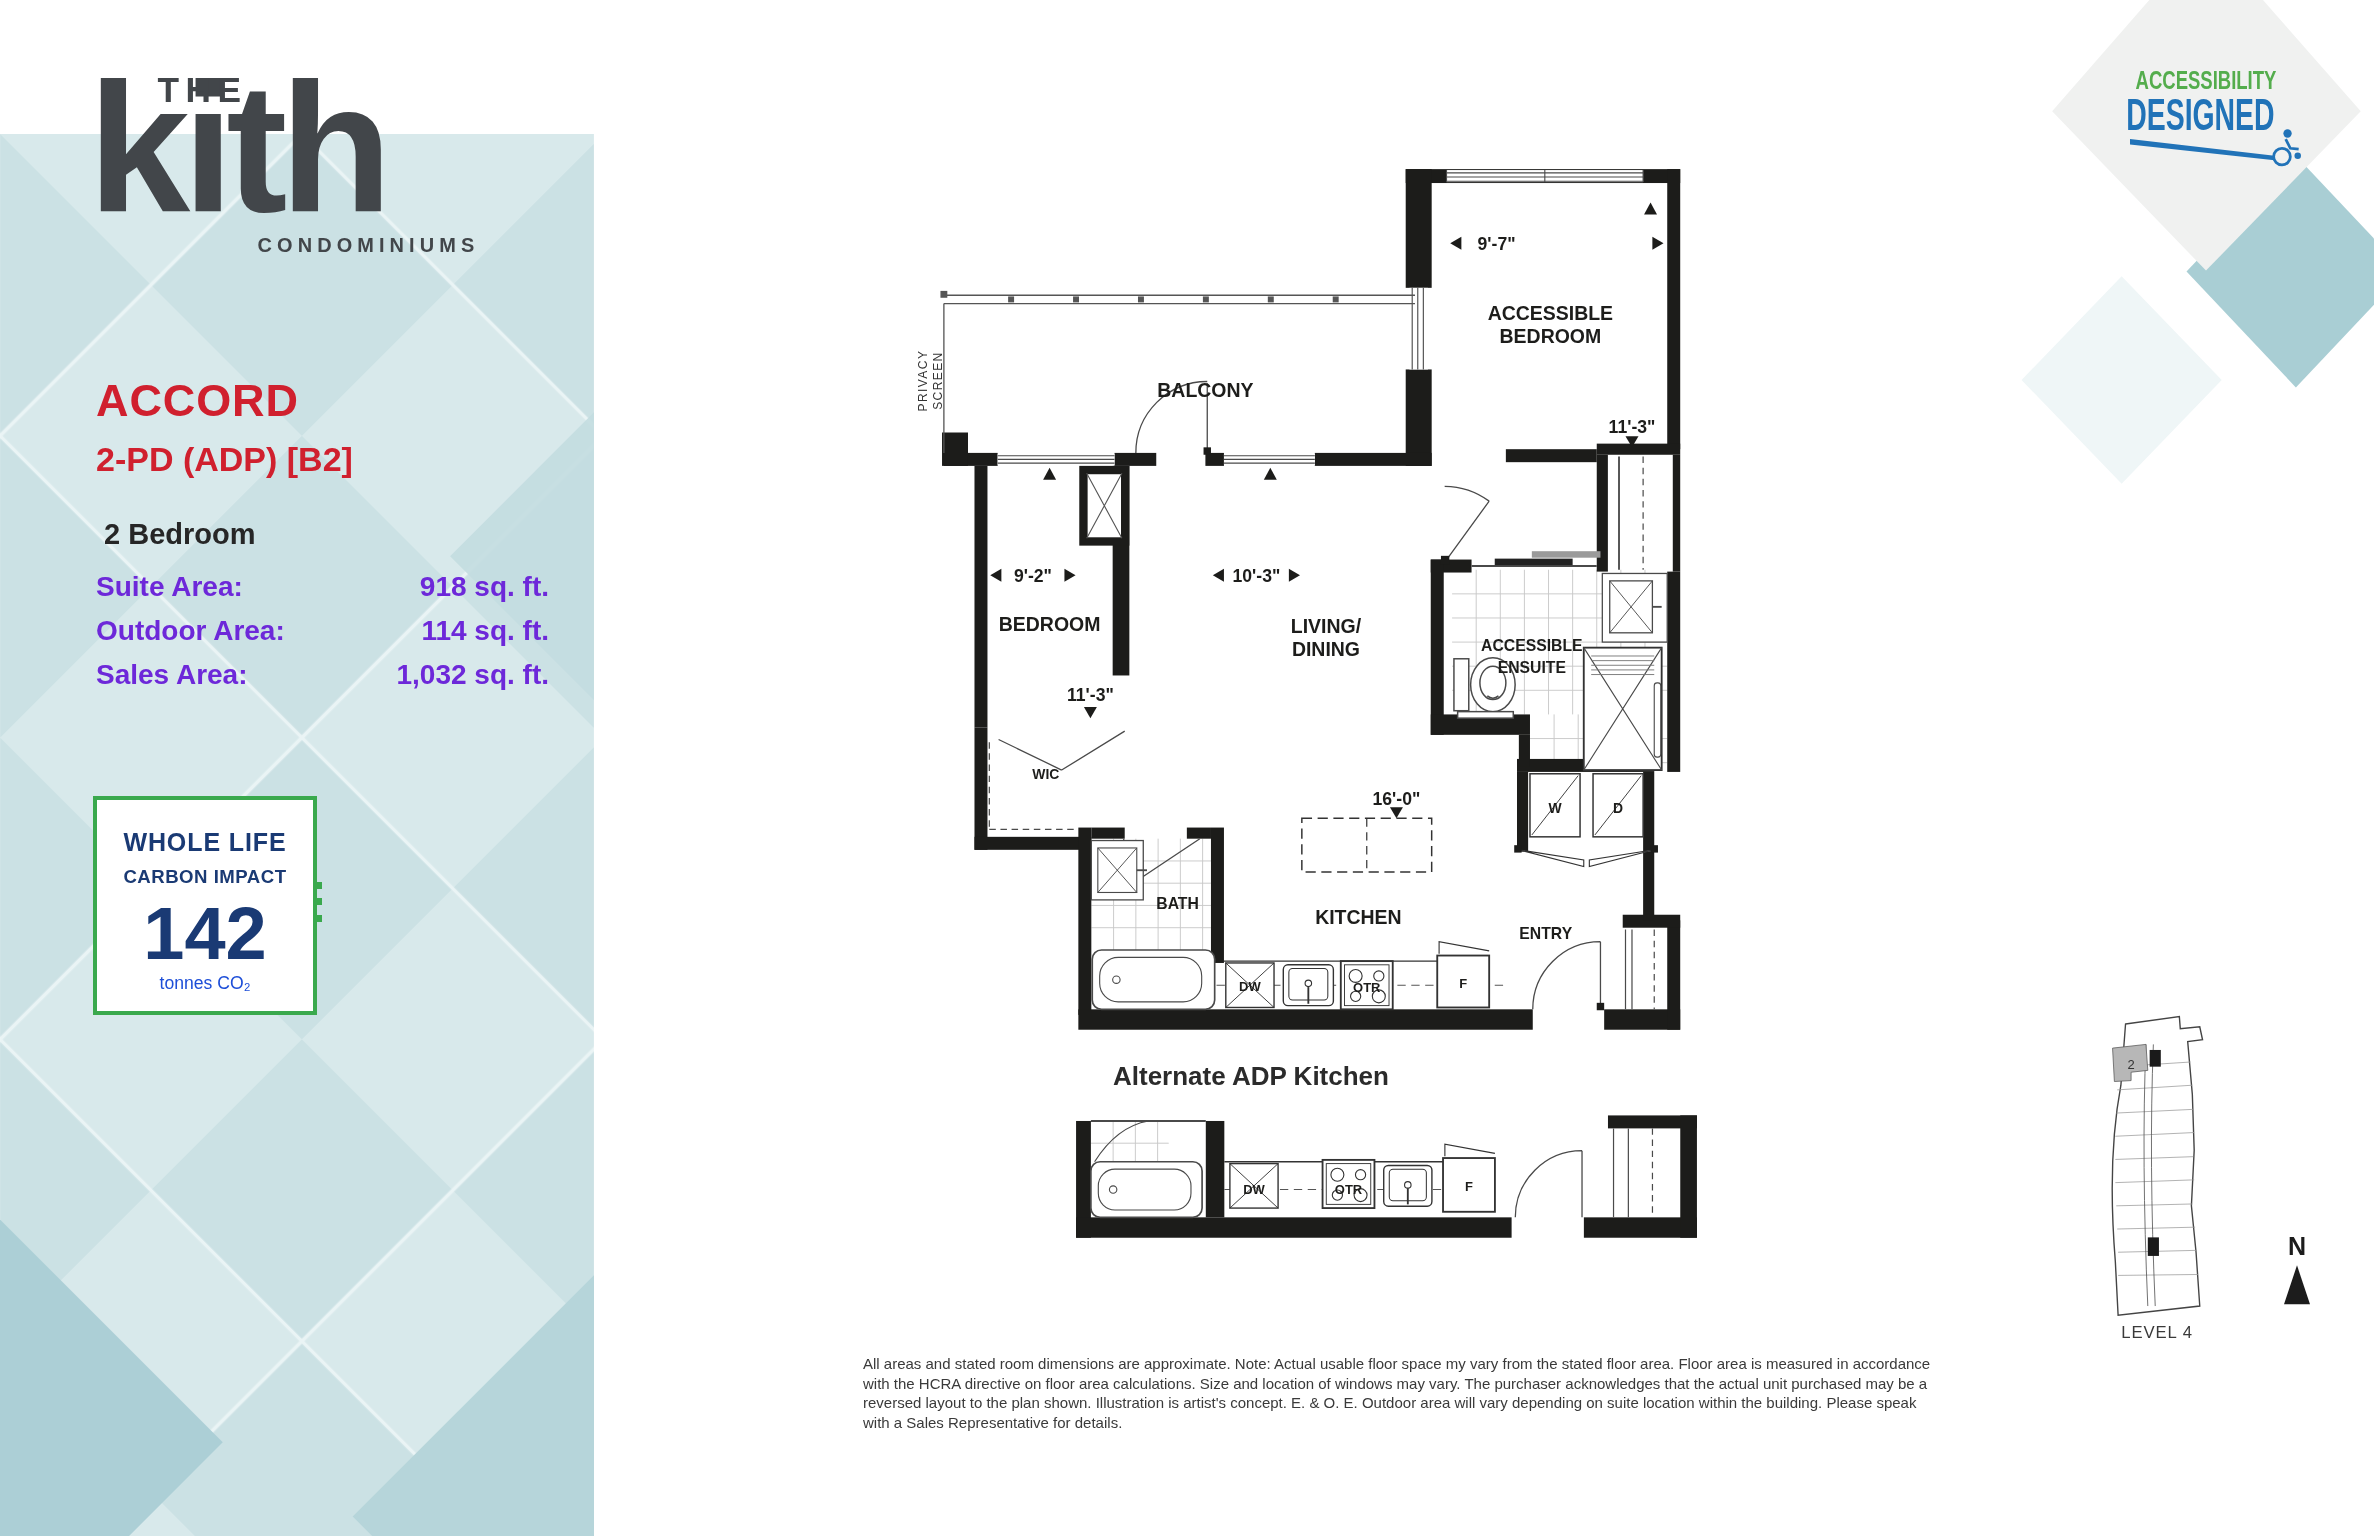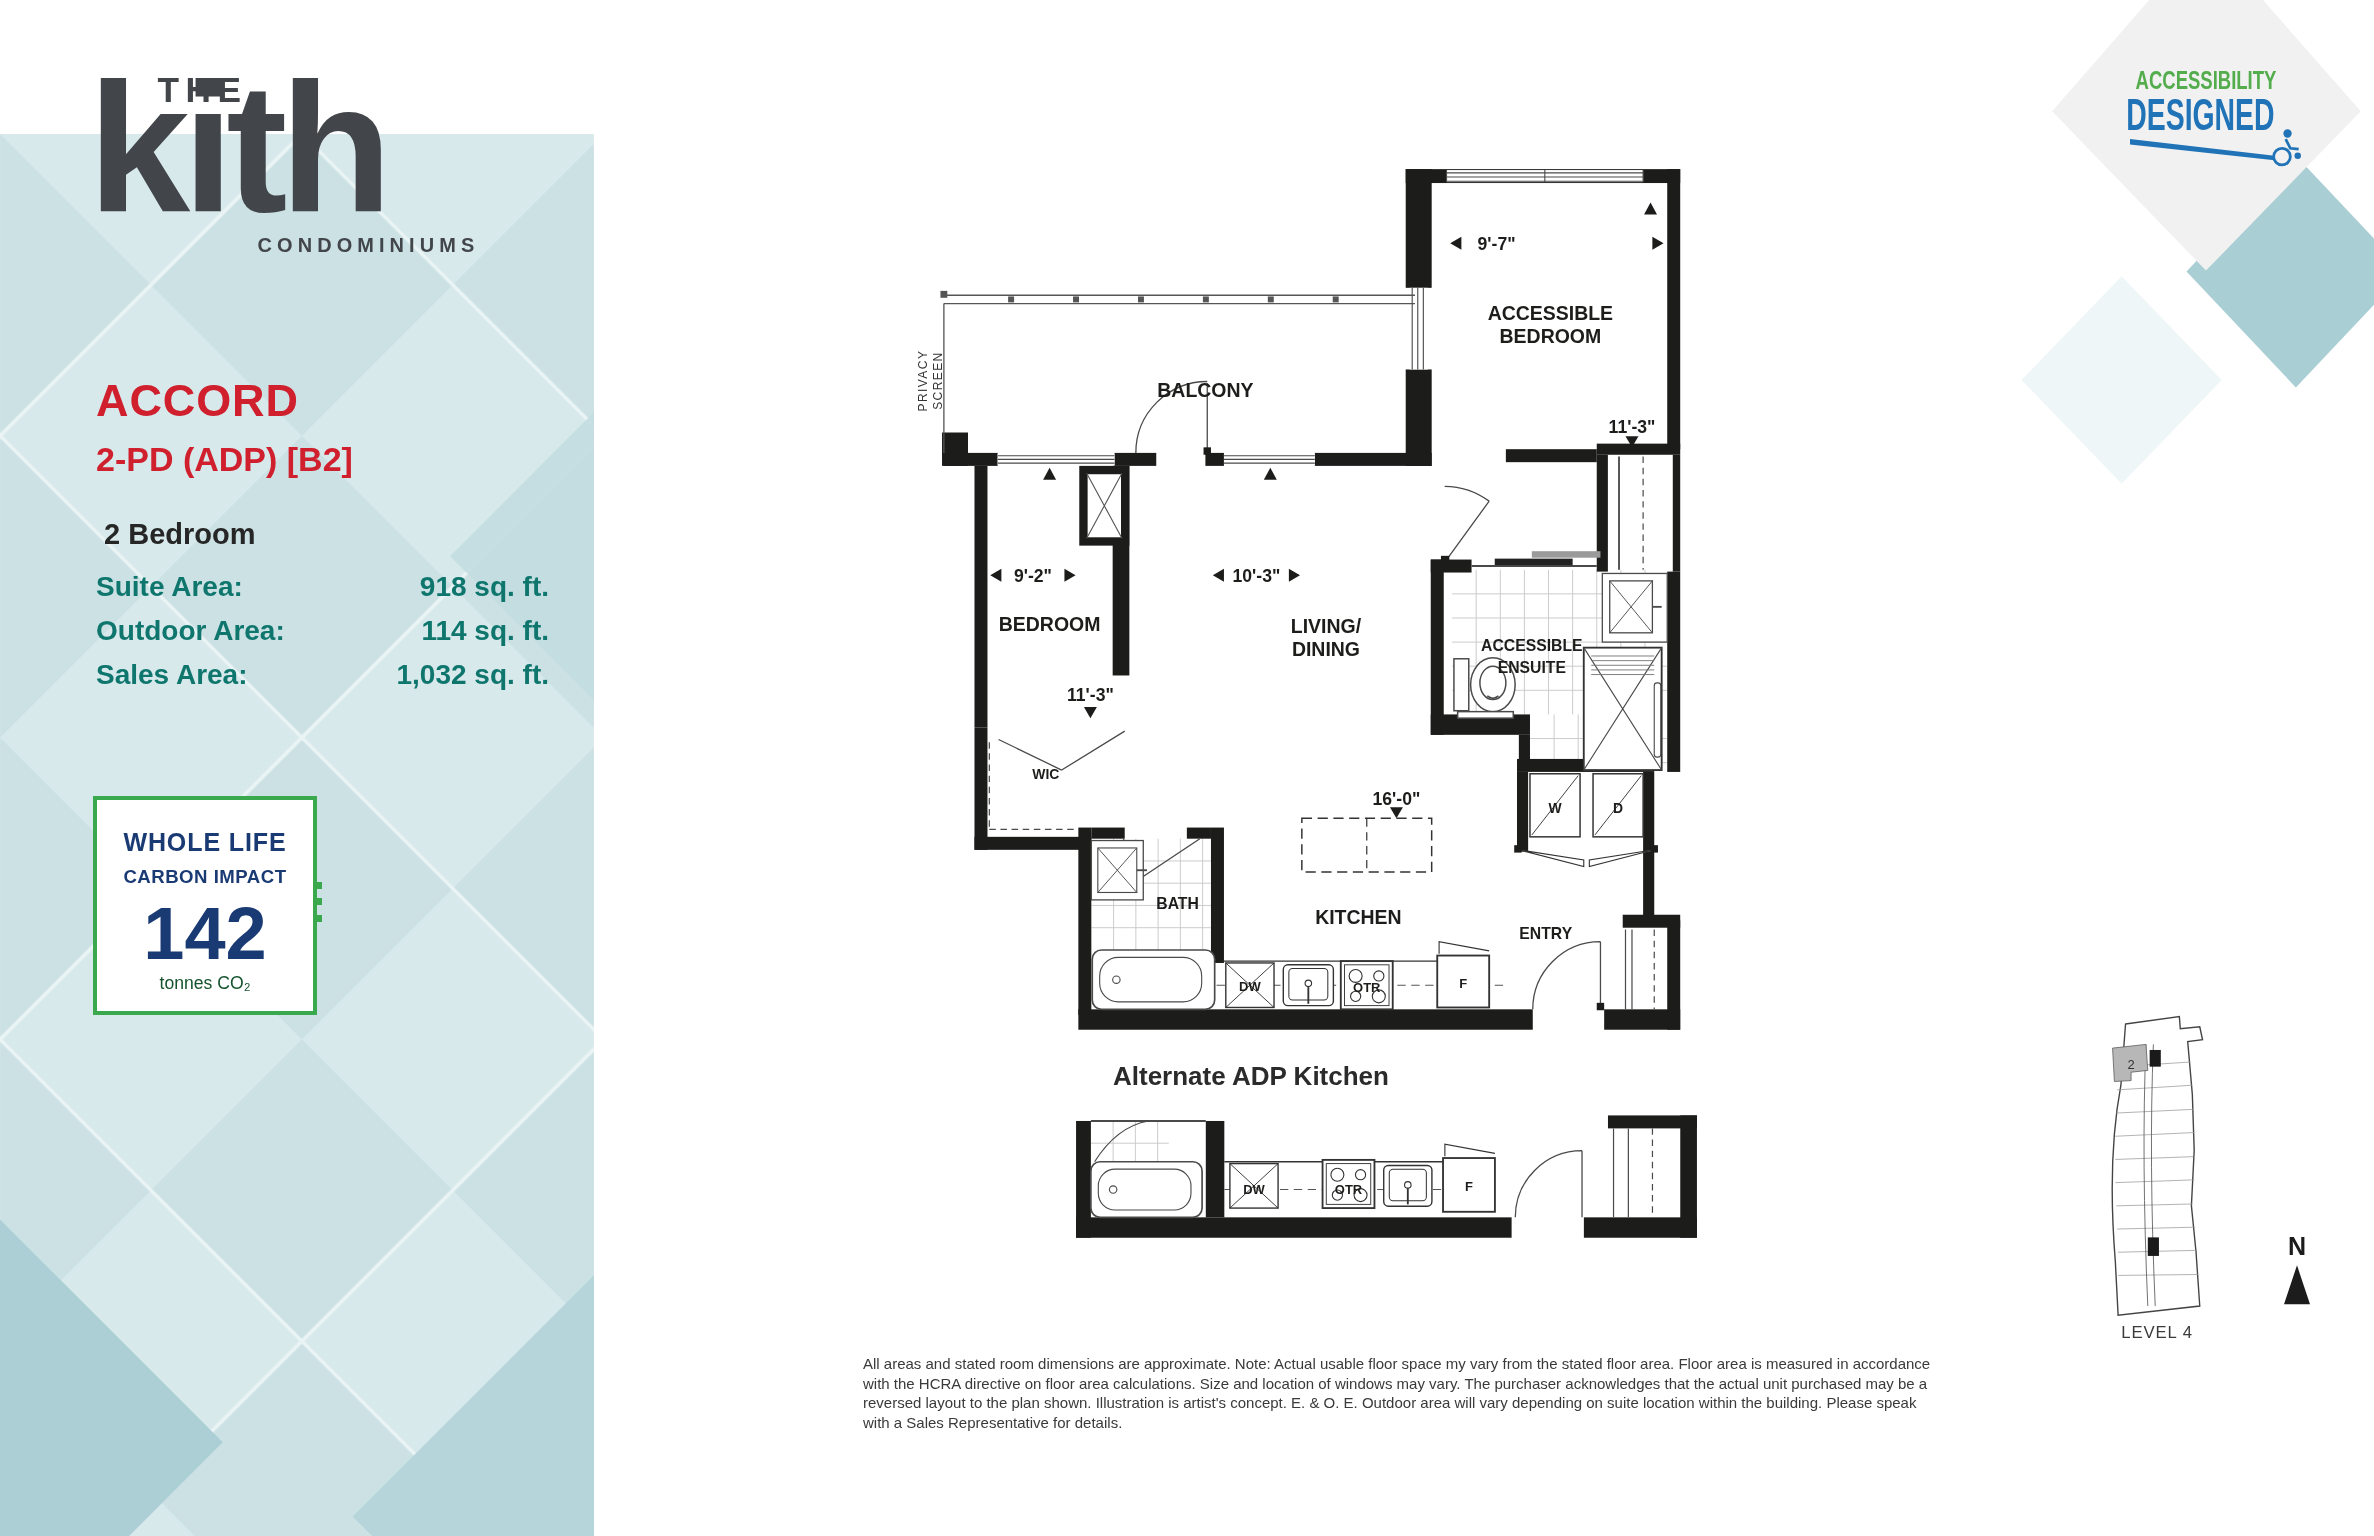--- a/index.html
+++ b/index.html
@@ -7,28 +7,28 @@
         font-family:"Liberation Sans","DejaVu Sans",sans-serif;color:#2b2b2b;}
   .abs{position:absolute;}
   
   #sidebar{left:0;top:134px;width:594px;height:1402px;}
   
   .red{color:#d0202e;font-weight:bold;}
   #accord{left:96px;top:375px;font-size:45px;letter-spacing:0.9px;}
   #model{left:96px;top:440px;font-size:34px;letter-spacing:0px;}
   #unittype{left:96px;top:518px;font-size:29px;font-weight:bold;color:#262626;margin-left:8px;}
   #areas{left:96px;top:571px;width:453px;}
-  .arearow{display:flex;justify-content:space-between;font-size:28px;font-weight:bold;color:#0f766e;margin-bottom:12px;}
+  .arearow{display:flex;justify-content:space-between;font-size:28px;font-weight:bold;color:#6d28d9;margin-bottom:12px;}
   
   #carbonbox{left:93px;top:796px;width:216px;height:211px;background:#fff;border:4.6px solid #3aa94d;
              display:flex;flex-direction:column;align-items:center;text-align:right;}
   #carbonbox .t1{margin-top:28px;font-size:25px;font-weight:bold;color:#1a3a74;letter-spacing:0.9px;}
   #carbonbox .t2{font-size:18.6px;font-weight:bold;color:#1a3a74;letter-spacing:0.5px;margin-top:9px;}
   #carbonbox .val{font-size:74px;font-weight:800;color:#1a3a74;line-height:74px;margin-top:9.3px;}
-  #carbonbox .un{font-size:17.6px;color:#14532d;margin-top:1.9px;}
+  #carbonbox .un{font-size:17.6px;color:#1d4ed8;margin-top:1.9px;}
   .greendash{position:absolute;width:9.3px;height:7.4px;background:#3aa94d;right:-9.3px;}
   
   #alt-title{left:1113px;top:1061px;font-size:26px;font-weight:bold;color:#2b2b2b;}
   
   #daniels{left:629px;top:1351px;width:197px;color:#3e3e3e;}
   #daniels .logo{font-size:44px;font-weight:bold;letter-spacing:-0.9px;}
   #daniels .rule{width:195px;height:3.7px;background:#3e3e3e;margin:1.9px 0 3.7px 0;}
   #daniels .tag{font-size:22px;white-space:nowrap;}
   #daniels .b{font-weight:bold;}
   #daniels .tm{font-size:10.2px;vertical-align:super;}

